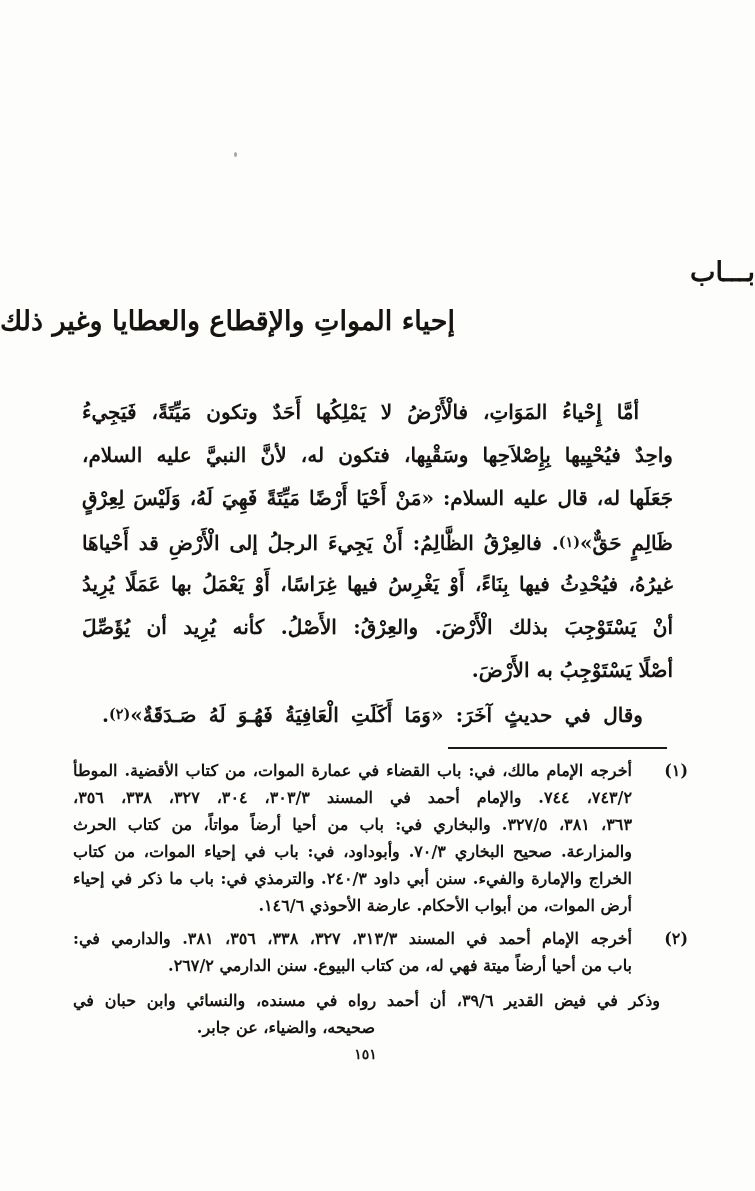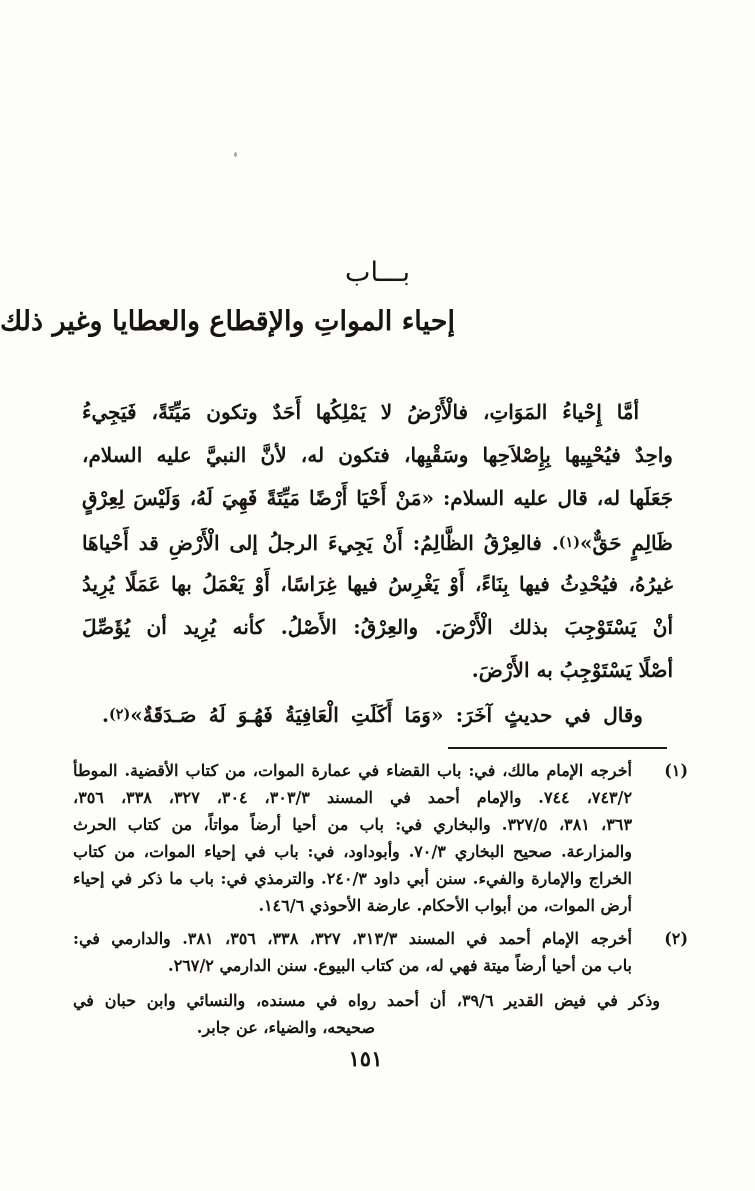--- a/index.html
+++ b/index.html
@@ -9,21 +9,21 @@
     margin:0 auto;
     background:#fdfdfb;
     color:#161310;
     font-family:"DejaVu Serif", serif;
     direction:rtl;
     overflow:hidden;
   }
   .speck{position:absolute;left:234px;top:152px;width:3px;height:5px;background:#8f8f8f;border-radius:50%;opacity:.8;}
   .kicker{
     position:absolute;top:250px;left:0;right:0;
-    text-align:center;font-size:27px;font-weight:400;line-height:44px;
+    text-align:right;font-size:27px;font-weight:700;line-height:44px;
   }
   .title{
     position:absolute;top:297px;left:0;right:0;margin:0;
     text-align:left;font-size:27px;font-weight:700;line-height:48px;
   }
   .body{
     position:absolute;top:391px;right:82px;width:591px;
     font-size:20px;font-weight:700;
   }
   .bl{
@@ -48,21 +48,21 @@
   }
   .fl.last{text-align:right;text-align-last:right;}
   .fn2{margin-top:6px;}
   .fl.wide{padding-right:28px;margin-top:8px;}
   .fl.tail{
     padding-right:313px;white-space:nowrap;overflow:visible;
     text-align:right;text-align-last:right;
   }
   .pagenum{
     position:absolute;top:1046px;left:0;right:24px;
-    text-align:center;font-size:21px;font-weight:700;
+    text-align:center;font-size:14px;font-weight:700;
   }
 </style>
 </head>
 <body>
 
 <div id="page">
 
   <div class="speck"></div>
 
   <div class="kicker">بـــاب</div>

